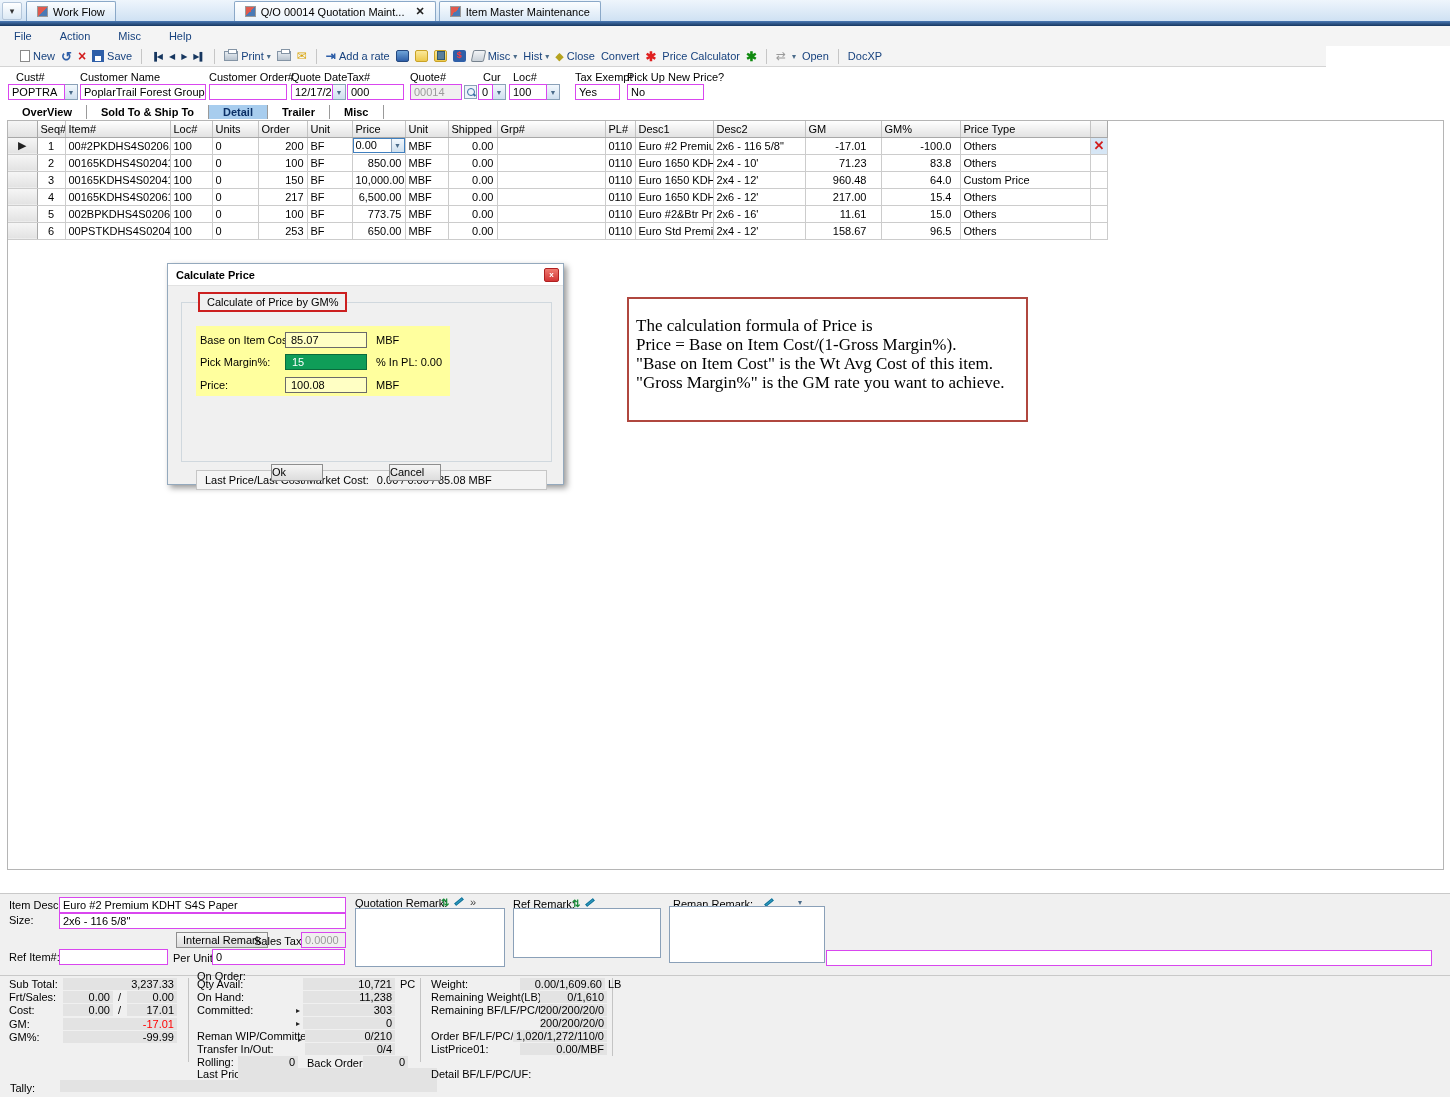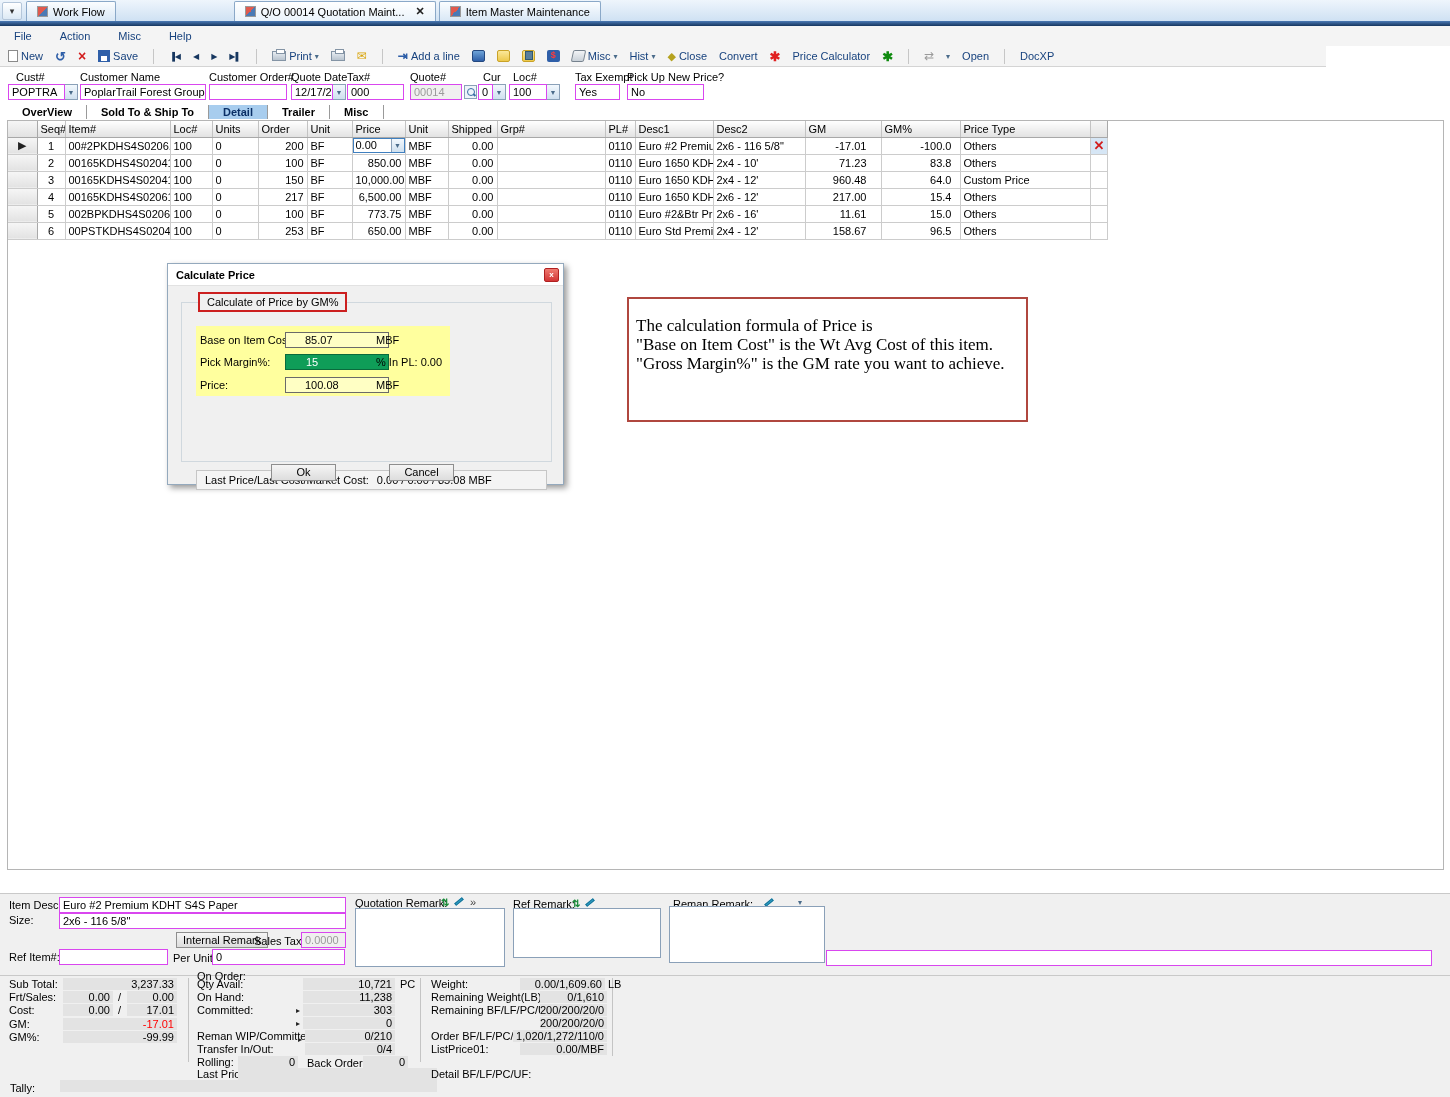--- a/index.html
+++ b/index.html
@@ -10,21 +10,21 @@
 .tabstrip{position:absolute;left:0;top:0;width:1450px;height:21px;background:linear-gradient(#eef5fc,#cfe1f3);display:flex;align-items:flex-end;padding-left:2px}
 .strip-caret{width:20px;height:18px;display:flex;align-items:center;justify-content:center;color:#333;font-size:9px;border:1px solid #b4c6da;background:linear-gradient(#fff,#dce9f5);margin:0 4px 1px 0;border-radius:2px}
 .wtab{height:20px;display:flex;align-items:center;gap:5px;padding:0 10px;border:1px solid #8aa8c8;border-bottom:none;border-radius:2px 2px 0 0;background:linear-gradient(#fbfdff,#d8e7f5);margin-right:3px;white-space:nowrap}
 .wtab.sel{background:linear-gradient(#ffffff,#eaf3fb)}
 .win-ico{width:11px;height:11px;border:1px solid #9a9a9a;background:linear-gradient(135deg,#e05a4e 50%,#4a7ab5 50%);display:inline-block}
 .tab-x{font-weight:bold;font-size:11px;color:#222;margin-left:6px}
 .navband{position:absolute;left:0;top:21px;width:1450px;height:5px;background:linear-gradient(#4a7ab5,#16365f)}
 
 
 .menubar{position:absolute;left:0;top:26px;width:1450px;height:20px;background:#f4f4f4;display:flex;gap:28px;align-items:center;padding-left:14px;color:#17427e}
-.toolbar{position:absolute;left:0;top:46px;width:1326px;height:21px;background:#f4f4f4;border-bottom:1px solid #d4d4d4;display:flex;align-items:center;gap:12px;padding-left:8px;color:#17427e;white-space:nowrap}
+.toolbar{position:absolute;left:0;top:46px;width:1326px;height:21px;background:#f4f4f4;border-bottom:1px solid #d4d4d4;display:flex;align-items:center;gap:6px;padding-left:20px;color:#17427e;white-space:nowrap}
 .tb-sep{width:1px;height:15px;background:#c6c6c6;margin:0 3px}
 .tb-item{display:flex;align-items:center;gap:3px;cursor:default}
 .caret{font-size:8px;color:#4a6b8a}
 .new-ico{width:10px;height:12px;background:#fff;border:1px solid #8a8a8a;display:inline-block}
 .undo-ico{color:#2f5fa8;font-weight:bold;font-size:13px}
 .del-ico{color:#d21c1c;font-weight:bold;font-size:14px;line-height:11px}
 .save-ico{width:12px;height:12px;background:#2f5fa8;position:relative;display:inline-block}
 .save-ico::after{content:"";position:absolute;left:3px;bottom:1px;width:6px;height:5px;background:#fff}
 .nav-ico{color:#16365f;font-size:8px}
 .print-ico{width:14px;height:10px;background:linear-gradient(#e8edf2,#b9c4cf);border:1px solid #8494a5;position:relative;display:inline-block}
@@ -71,26 +71,26 @@
 .redx{color:#d21c1c;font-weight:bold;font-size:13px;text-align:center;background:#d6e6f5}
 
 
 .dialog{position:absolute;left:167px;top:263px;width:397px;height:222px;background:#f0f0f0;border:1px solid #94a9bd;box-shadow:3px 3px 6px rgba(0,0,0,.4);z-index:30}
 .dlg-title{height:22px;background:#fff;display:flex;align-items:center;padding-left:8px;font-weight:bold;border-bottom:1px solid #e2e2e2}
 .dlg-close{position:absolute;right:4px;top:4px;width:15px;height:14px;background:linear-gradient(#ef7a70,#d23535);border:1px solid #b02020;border-radius:2px;color:#fff;font-size:8px;font-weight:bold;text-align:center;line-height:12px}
 .groupbox{position:absolute;left:13px;top:38px;width:371px;height:160px;border:1px solid #d0d8de}
 .gb-label{position:absolute;left:16px;top:-11px;background:#f0f0f0;padding:2px 7px;border:2px solid #cc1f1f;white-space:nowrap}
 .ypanel{position:absolute;left:14px;top:23px;width:254px;height:70px;background:#ffff9e}
 .yrow{position:absolute;left:4px;right:0;height:16px;display:flex;align-items:center}
-.ybox{position:absolute;left:85px;width:104px;height:16px;background:#ffffc4;border:1px solid #6a6a6a;padding:0 19px;line-height:14px}
+.ybox{position:absolute;left:85px;width:82px;height:16px;background:#ffffc4;border:1px solid #6a6a6a;padding:0 5px;line-height:14px}
 .ybox.selgrn{background:#0f9d58;border:1px solid #0a6b3c}
 .ybox.selgrn span{background:#0f9d58;color:#fff;padding:0 1px}
 .yunit{position:absolute;left:176px;white-space:nowrap}
 .lastpanel{position:absolute;left:14px;top:167px;width:351px;height:20px;border:1px solid #c6c6c6;background:#f4f4f4;display:flex;align-items:center;padding-left:8px;gap:8px;white-space:nowrap}
-.btn{position:absolute;width:65px;height:17px;background:linear-gradient(#f5f5f5,#dddddd);border:1px solid #8e8e8e;text-align:center;line-height:15px}
+.btn{position:absolute;width:52px;height:17px;background:linear-gradient(#f5f5f5,#dddddd);border:1px solid #8e8e8e;line-height:15px}
 
 
 .annot{position:absolute;left:627px;top:297px;width:401px;height:125px;background:#fff;border:2px solid #b0473f;padding:17px 8px 0 7px;font-family:"Liberation Serif",serif;font-size:17px;line-height:19px;z-index:20}
 
 
 .setgrp{position:absolute;left:0px;top:872px;width:1450px;height:19px}
 
 
 .bottom1{position:absolute;left:0;top:893px;width:1450px;height:82px;background:#f0f0f0;border-top:1px solid #c9c9c9}
 .bottom2{position:absolute;left:0;top:975px;width:1450px;height:122px;background:#f0f0f0;border-top:1px solid #c9c9c9}
@@ -154,21 +154,21 @@
     <span class="tb-item">
         <span class="print-ico"></span>
         <span>Print</span>
         <span class="caret">▾</span>
       </span>
     <span class="print-ico"></span>
     <span class="mail-ico">✉</span>
     <span class="tb-sep"></span>
     <span class="tb-item">
         <span class="addline-ico">⇥</span>
-        <span>Add a line</span>
+        <span>Add a rate</span>
       </span>
     <span class="sq-ico sq-blue"></span>
     <span class="sq-ico sq-note"></span>
     <span class="sq-ico sq-calc"></span>
     <span class="sq-ico sq-money">$</span>
     <span class="tb-item">
         <span class="sq-ico sq-eraser"></span>
         <span>Misc</span>
         <span class="caret">▾</span>
       </span>
@@ -424,20 +424,21 @@
         <span>Last Price/Last Cost/Market Cost:</span>
         <span>0.00 / 0.00 / 85.08  MBF</span>
       </div>
     </div>
     <div class="btn" style="left:103px;top:200px">Ok</div>
     <div class="btn" style="left:221px;top:200px">Cancel</div>
   </div>
 
   <div class="annot">
     <div>The calculation formula of Price is</div>
+    <div>Price = Base on Item Cost/(1-Gross Margin%).</div>
     <div>"Base on Item Cost" is the Wt Avg Cost of this item.</div>
     <div>"Gross Margin%" is the GM rate you want to achieve.</div>
   </div>
 
   <div class="setgrp">
     
     
     
     
     

